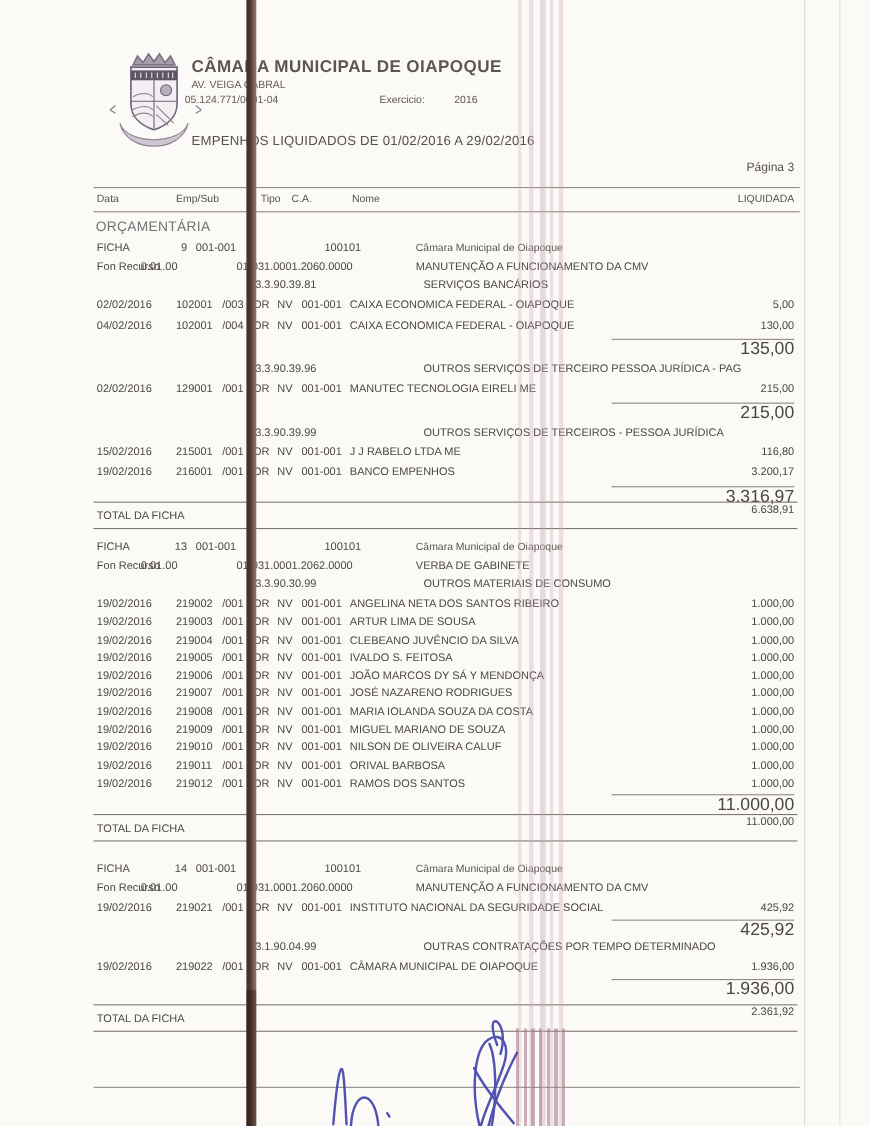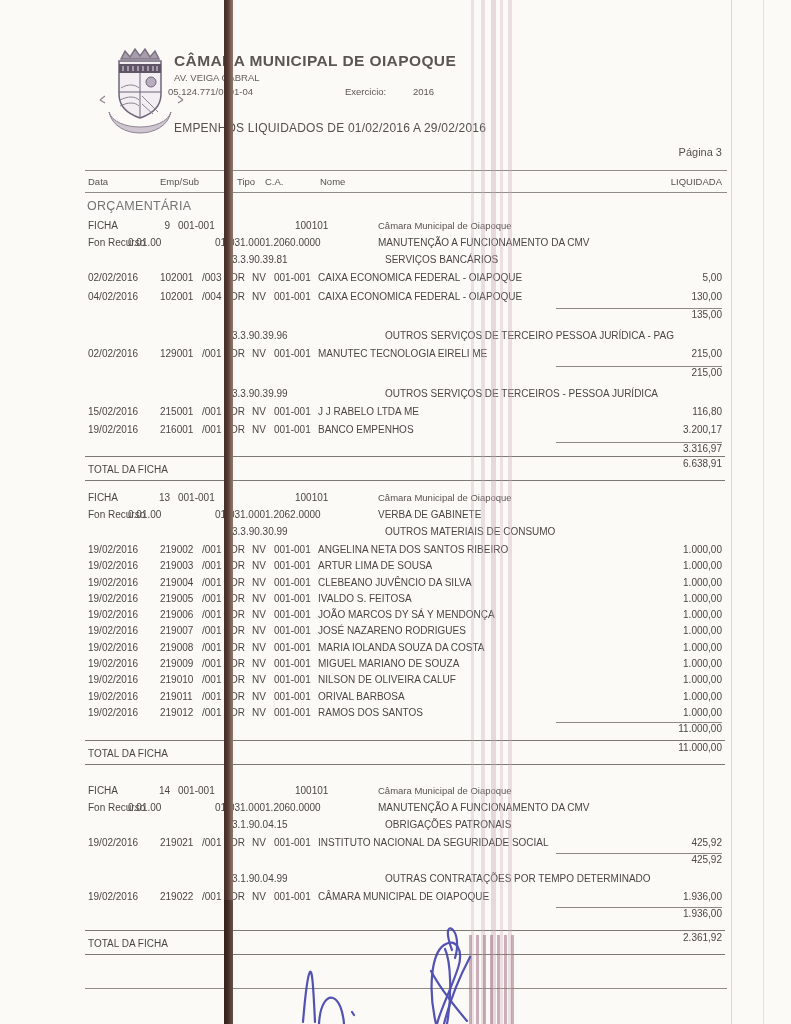--- a/index.html
+++ b/index.html
@@ -24,21 +24,21 @@
   .fline span{position:absolute;white-space:nowrap;}
   .drow{position:relative;font-size:10px;}
   .drow span{position:absolute;white-space:nowrap;top:1px;}
   .c-date{left:88px;} .c-emp{left:160px;} .c-sub{left:202px;}
   .c-or{left:230px;} .c-nv{left:252px;} .c-ca2{left:274px;}
   .c-name{left:318px;} .c-val{right:69px;}
   .f-label{left:88px;} .f-num{left:148px;width:22px;text-align:right;}
   .f-ca{left:178px;} .f-code{left:295px;} .f-unit{left:378px;font-size:9.5px;color:#585450;}
   .f-fon{left:128px;text-align:center;} .f-dot{left:215px;} .f-desc{left:378px;}
   .g-code{left:232px;} .g-desc{left:385px;}
-  .subtot{position:relative;height:14px;font-size:10px;}
+  .subtot{position:relative;height:14px;font-size:16px;}
   .subtot .line{position:absolute;left:556px;width:166px;border-top:1px solid #8d8882;top:0;}
   .subtot .v{position:absolute;right:69px;top:1px;}
   .totalblk{position:relative;height:23px;margin-left:85px;width:640px;
             border-top:1px solid #7d7872;border-bottom:1px solid #7d7872;font-size:10px;}
   .totalblk .lbl{position:absolute;left:3px;top:7px;}
   .totalblk .val{position:absolute;right:3px;top:1px;padding-left:14px;}
   
   .fold-line{left:224px;top:0;width:9px;height:1024px;
              background:linear-gradient(to right,#432c28 0%,#52382f 40%,#7d6057 75%,#93766b 100%);}
   .fold-dark{left:224px;top:900px;width:9px;height:124px;background:rgba(30,14,12,.35);}
@@ -342,24 +342,20 @@
           <span class="f-ca">001-001</span>
           <span class="f-code">100101</span>
           <span class="f-unit">Câmara Municipal de Oiapoque</span>
         </div>
         <div class="fline">
           <span class="f-label">Fon Recurso</span>
           <span class="f-fon">0.01.00</span>
           <span class="f-dot">01.031.0001.2060.0000</span>
           <span class="f-desc">MANUTENÇÃO A FUNCIONAMENTO DA CMV</span>
         </div>
-        <div class="fline">
-          <span class="g-code">3.1.90.04.15</span>
-          <span class="g-desc">OBRIGAÇÕES PATRONAIS</span>
-        </div>
         <div class="drow" style="height: 17px;">
           <span class="c-date">19/02/2016</span>
           <span class="c-emp">219021</span>
           <span class="c-sub">/001</span>
           <span class="c-or">OR</span>
           <span class="c-nv">NV</span>
           <span class="c-ca2">001-001</span>
           <span class="c-name">INSTITUTO NACIONAL DA SEGURIDADE SOCIAL</span>
           <span class="c-val">425,92</span>
         </div>

